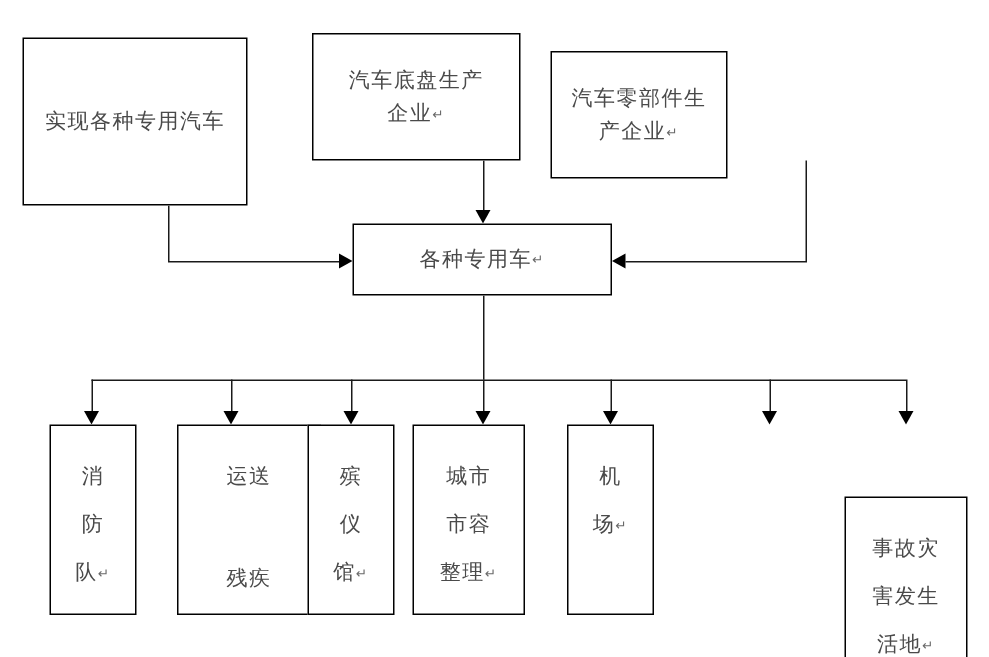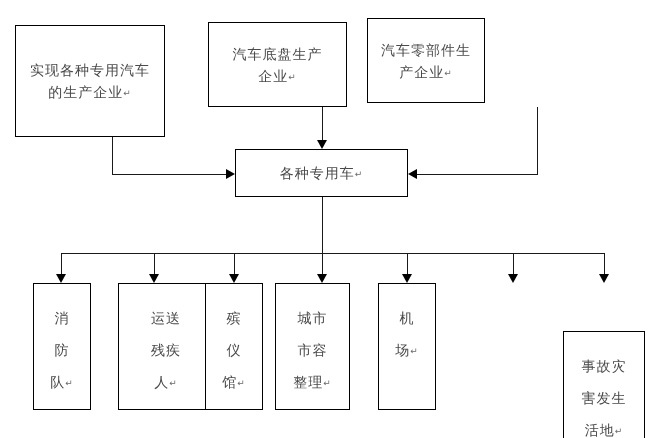--- a/index.html
+++ b/index.html
@@ -97,29 +97,28 @@
     border-right: 9px solid #000000;
   }
 </style>
 </head>
 <body>
 
 <div id="canvas">
 
   <div class="node top-node" style="left:15px; top:25px; width:150px; height:112px;">
       <span class="line">实现各种专用汽车</span>
-      <span class="line">的生产企业<span class="cr">↵</span></span>
     </div>
 
   <div class="node top-node" style="left:208px; top:22px; width:139px; height:85px;">
       <span class="line">汽车底盘生产</span>
       <span class="line">企业<span class="cr">↵</span></span>
     </div>
 
-  <div class="node top-node" style="left:367px; top:18px; width:118px; height:85px;">
+  <div class="node top-node" style="left:367px; top:34px; width:118px; height:85px;">
       <span class="line">汽车零部件生</span>
       <span class="line">产企业<span class="cr">↵</span></span>
     </div>
 
   <div class="node hub" style="left:235px; top:149px; width:173px; height:48px;">
       <span class="line">各种专用车<span class="cr">↵</span></span>
     </div>
 
   <div class="conn v" style="left:112px; top:137px; height:37px;"></div>
   <div class="conn h" style="left:112px; top:174px; width:114px;"></div>
@@ -155,21 +154,21 @@
 
   <div class="conn v" style="left:604px; top:253px; height:22px;"></div>
   <div class="arrow arrow-down" style="left:599px; top:274px;"></div>
 
   <div class="node leaf" style="left:33px; top:283px; width:58px; height:127px;">
       <span class="line">消</span>
       <span class="line">防</span>
       <span class="line">队<span class="cr">↵</span></span>
     </div>
 
-  <div class="node leaf" style="left:118px; top:283px; width:96px; height:127px;">
+  <div class="node leaf" style="left:118px; top:283px; width:96px; height:127px;gap:36px;">
       <span class="line">运送</span>
       <span class="line">残疾</span>
       <span class="line">人<span class="cr">↵</span></span>
     </div>
 
   <div class="node leaf" style="left:205px; top:283px; width:58px; height:127px;">
       <span class="line">殡</span>
       <span class="line">仪</span>
       <span class="line">馆<span class="cr">↵</span></span>
     </div>

